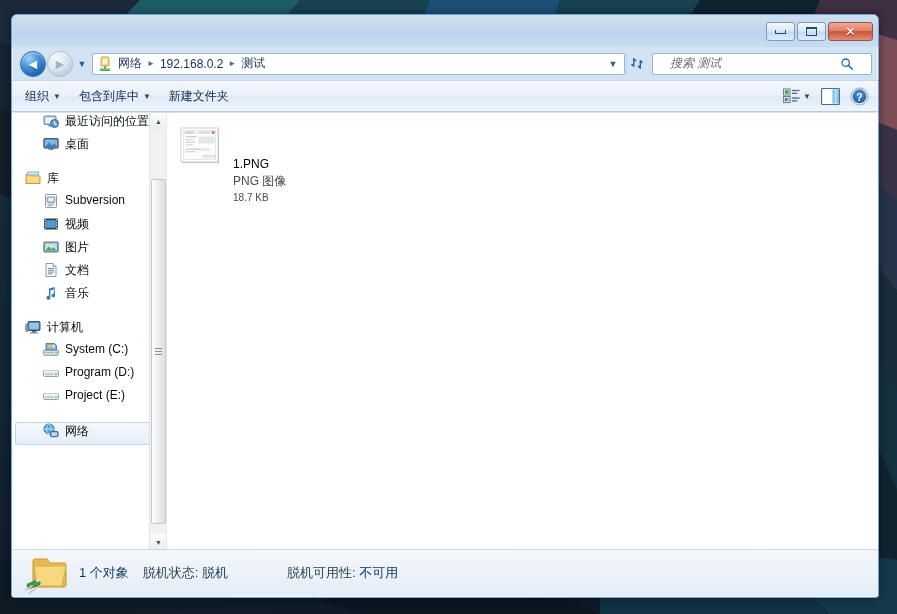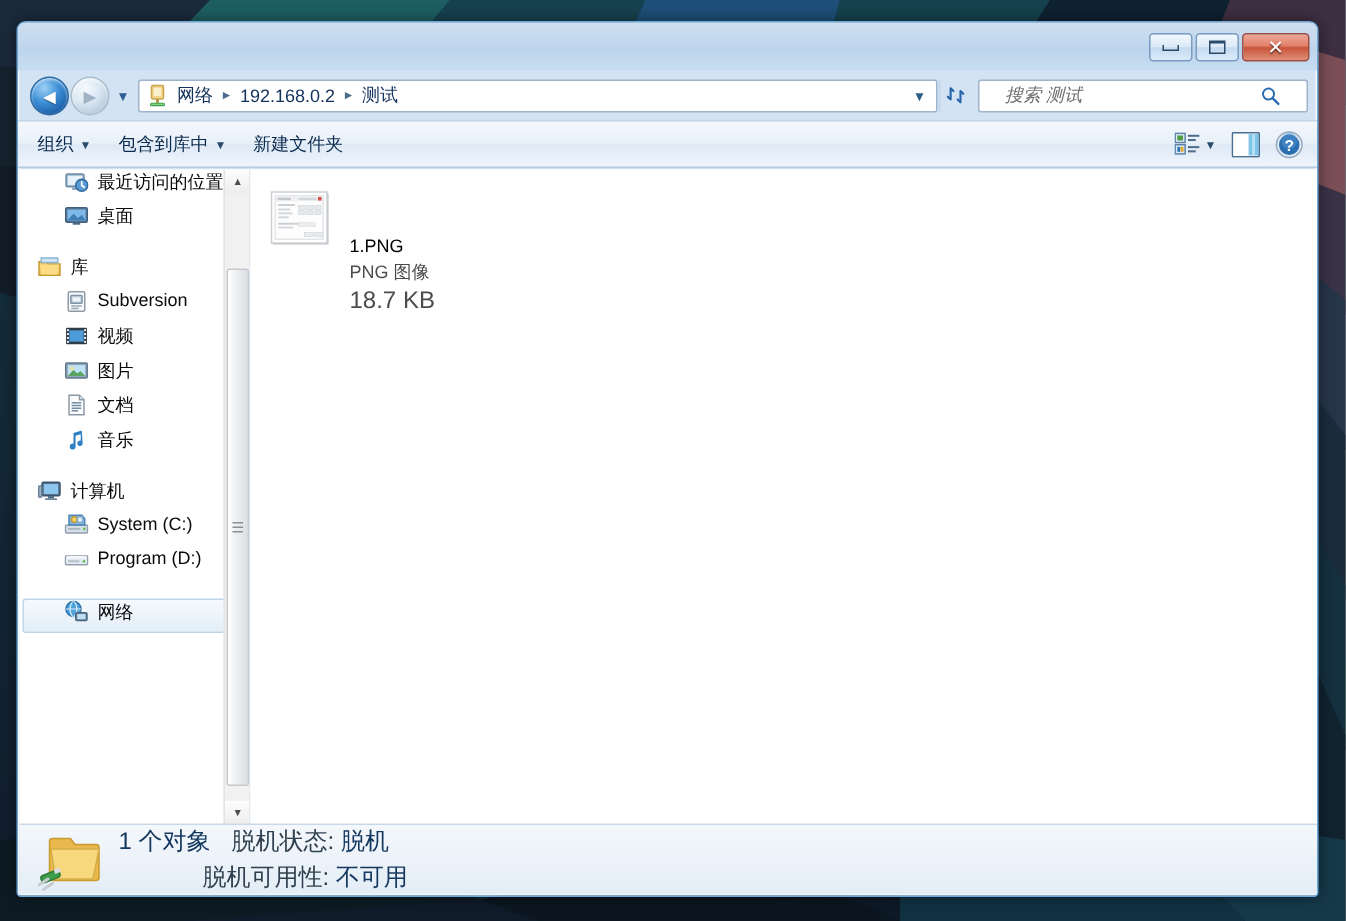--- a/index.html
+++ b/index.html
@@ -227,33 +227,33 @@
   .file-item {
     display: flex; align-items: flex-start; gap: 9px;
     padding: 2px 3px;
     width: 190px;
     cursor: default;
   }
   .thumb-wrap { width: 46px; flex: none; display:flex; justify-content:center; }
   .file-meta { display: flex; flex-direction: column; gap: 2px; padding-top: 4px; margin-top: 28px; }
   .fname { font-size: 12px; color: #000; }
   .ftype { font-size: 12px; color: #4c4c4c; }
-  .fsize { font-size: 16px; color: #4c4c4c; text-align: center; }
+  .fsize { font-size: 10px; color: #4c4c4c; }
 
   
   #statusbar {
     position: absolute; left: 1px; bottom: 1px;
     width: 866px; height: 47px;
     background: linear-gradient(to bottom, #f4f8fc 0%, #eaf1f8 60%, #e4edf6 100%);
     border-top: 1px solid #c8d8e8;
     display: flex; align-items: center;
     padding-left: 12px;
   }
   #statusicon { width: 48px; height: 42px; flex: none; margin-right: 6px; }
-  #statustext { display: flex; flex-direction: column; gap: 3px; font-size: 16px; }
+  #statustext { display: flex; flex-direction: row; gap: 3px; font-size: 13px; }
   .st-row { display: flex; gap: 14px; align-items: baseline; }
   .st-label { color: #30404f; }
   .st-strong { color: #12365e; }
   .st-indent { padding-left: 56px; }
 
   
   #resizegrip {
     position: absolute; right: 2px; bottom: 2px; width: 12px; height: 12px;
   }
 </style>
@@ -531,20 +531,29 @@
         <div class="nav-item child">
           <svg class="nico" viewBox="0 0 16 16" xmlns="http://www.w3.org/2000/svg">
             <path d="M1.5 5.5 h13 a1 1 0 0 1 1 1 v4 a1 1 0 0 1-1 1 h-13 a1 1 0 0 1-1-1 v-4 a1 1 0 0 1 1-1 Z" fill="#e2e8ee" stroke="#93a2b0"></path>
             <path d="M1.5 5.5 h13 v2 h-13 Z" fill="#f3f7fa"></path>
             <rect x="2.4" y="8.5" width="7.5" height="1.3" fill="#b3c0cb"></rect>
             <circle cx="13" cy="9.2" r="0.9" fill="#5fbf5a"></circle>
           </svg>
           <span>Program (D:)</span>
         </div>
 
+        <div class="nav-item child">
+          <svg class="nico" viewBox="0 0 16 16" xmlns="http://www.w3.org/2000/svg">
+            <path d="M1.5 5.5 h13 a1 1 0 0 1 1 1 v4 a1 1 0 0 1-1 1 h-13 a1 1 0 0 1-1-1 v-4 a1 1 0 0 1 1-1 Z" fill="#e2e8ee" stroke="#93a2b0"></path>
+            <path d="M1.5 5.5 h13 v2 h-13 Z" fill="#f3f7fa"></path>
+            <rect x="2.4" y="8.5" width="7.5" height="1.3" fill="#b3c0cb"></rect>
+            <circle cx="13" cy="9.2" r="0.9" fill="#5fbf5a"></circle>
+          </svg>
+          <span>Project (E:)</span>
+        </div>
 
 
         <div class="nav-gap"></div>
 
         <div class="nav-item group selected">
           <svg class="nico" viewBox="0 0 16 16" xmlns="http://www.w3.org/2000/svg">
             <circle cx="6" cy="6" r="5" fill="#4fa3dd" stroke="#2b6fa8"></circle>
             <ellipse cx="6" cy="6" rx="2.2" ry="5" fill="none" stroke="#d9eefb" stroke-width="0.8"></ellipse>
             <line x1="1" y1="6" x2="11" y2="6" stroke="#d9eefb" stroke-width="0.8"></line>
             <rect x="7.5" y="8.5" width="7.5" height="5.2" rx="0.8" fill="#6d8ba5" stroke="#4a6780"></rect>

